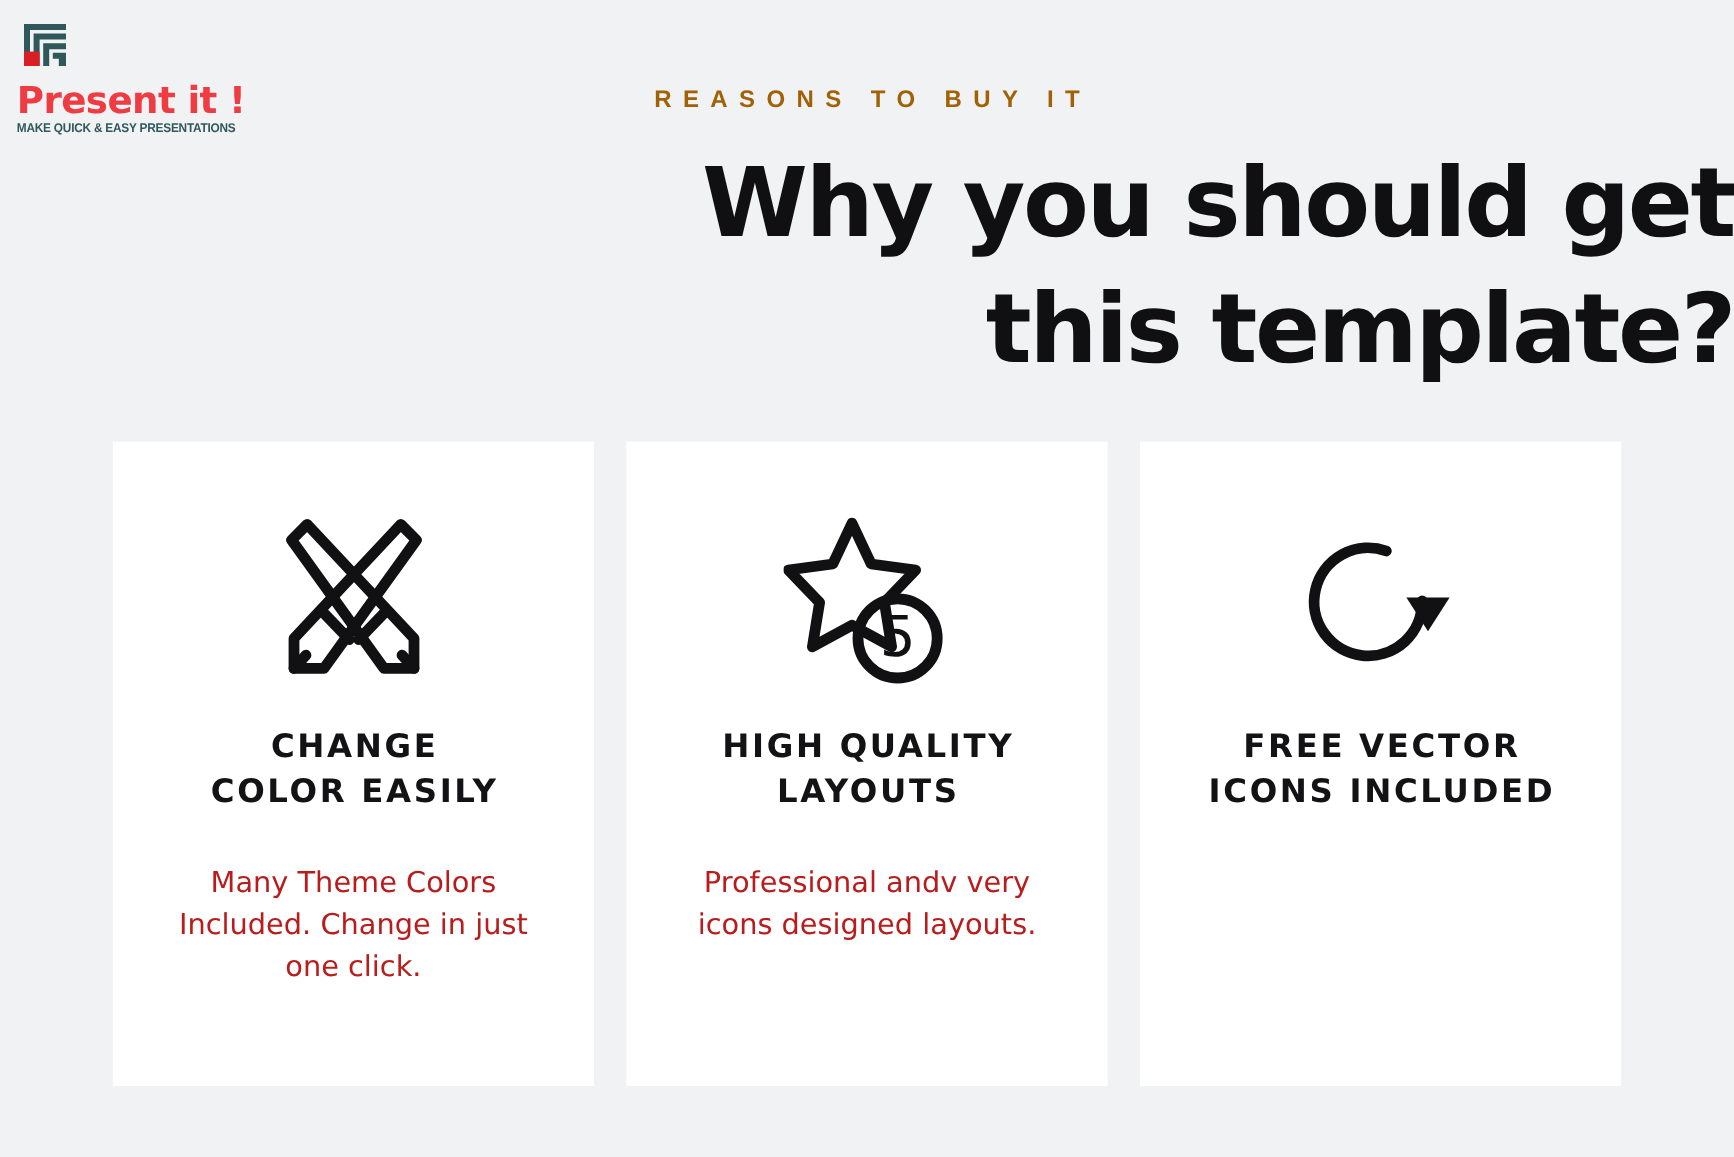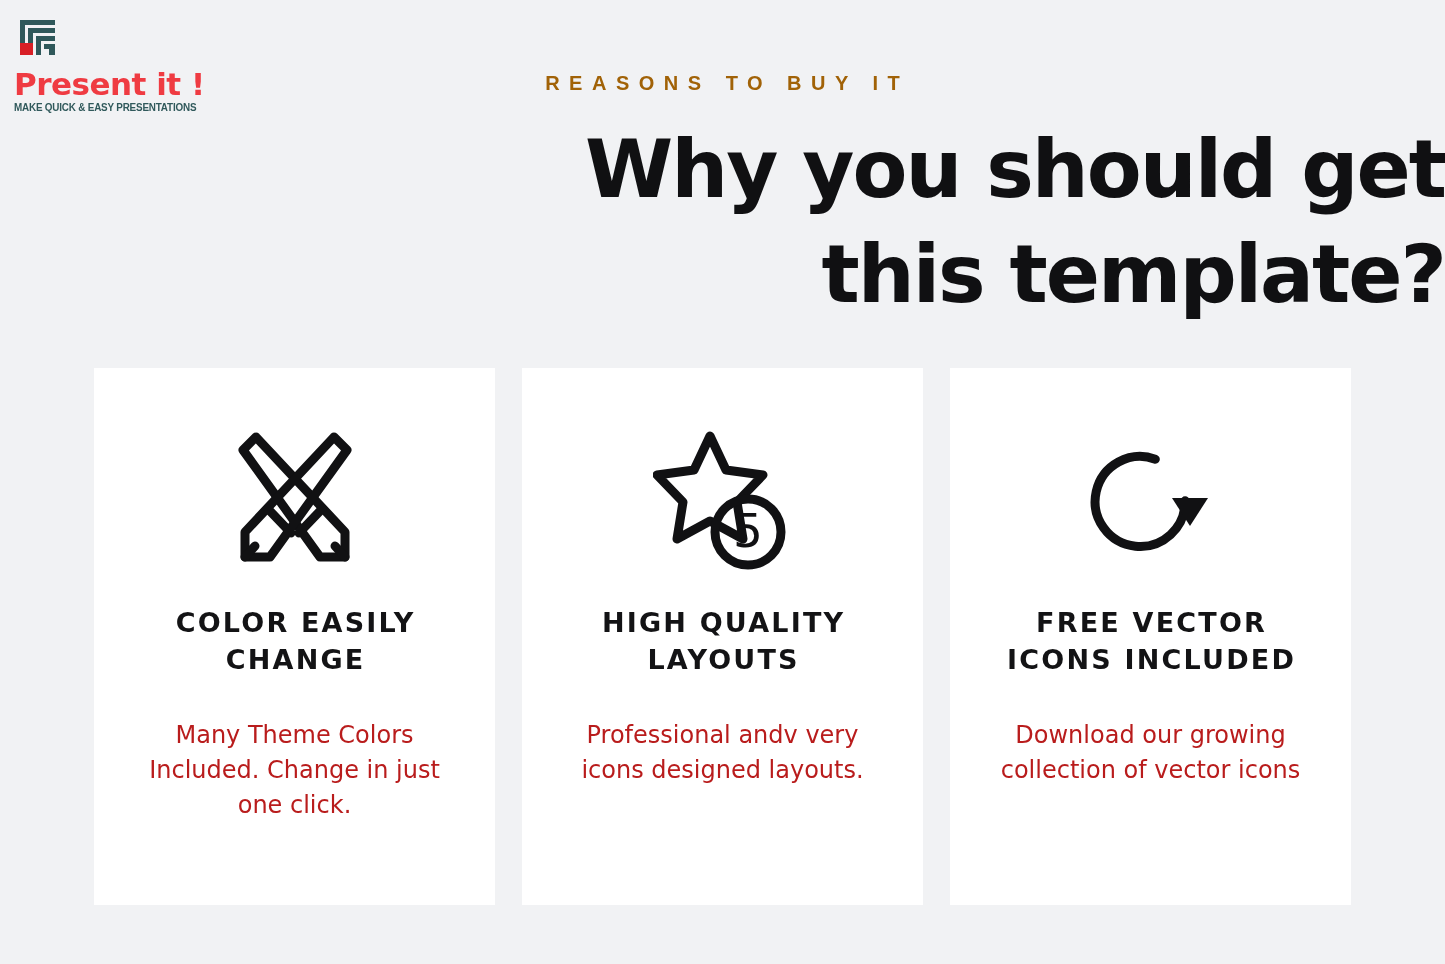--- a/index.html
+++ b/index.html
@@ -174,22 +174,22 @@
           <path d="M97 83 L74 107"></path>
           <path d="M110 120 L120 131"></path>
 
           <path d="M122 24 L109 11 L20 106 L20 131 L45 131 Z"></path>
           <path d="M43 83 L66 107"></path>
           <path d="M30 120 L20 131"></path>
         </g>
       </svg>
     </div>
     <div class="card-heading">
+      <span class="line">CHANGE</span>
       <span class="line">COLOR EASILY</span>
-      <span class="line">CHANGE</span>
     </div>
     <div class="card-body">Many Theme Colors Included. Change in just one click.</div>
   </div>
 
   <div class="card">
     <div class="card-icon">
       <svg width="140" height="150" viewBox="0 0 140 150">
         <g fill="none" stroke="#111113" stroke-width="9" stroke-linejoin="round" stroke-linecap="round">
           <path d="M57 10 L73 44 L110 49 L84 76 L90 113 L57 95 L24 113 L30 76 L4 49 L41 44 Z"></path>
           <circle cx="95" cy="106" r="33"></circle>
@@ -208,16 +208,15 @@
     <div class="card-icon">
       <svg width="145" height="150" viewBox="0 0 145 150">
         <path d="M101 92 A45 45 0 1 1 96 41" fill="none" stroke="#111113" stroke-width="9" stroke-linecap="round" transform="rotate(-30 72 72)"></path>
         <path d="M94 72 L130 72 L112 100 Z" fill="#111113"></path>
       </svg>
     </div>
     <div class="card-heading">
       <span class="line">FREE VECTOR</span>
       <span class="line">ICONS INCLUDED</span>
     </div>
-    <div class="card-body">Download our growing collection of vector icons</div>
   </div>
 
 </div>
 
 </body></html>

